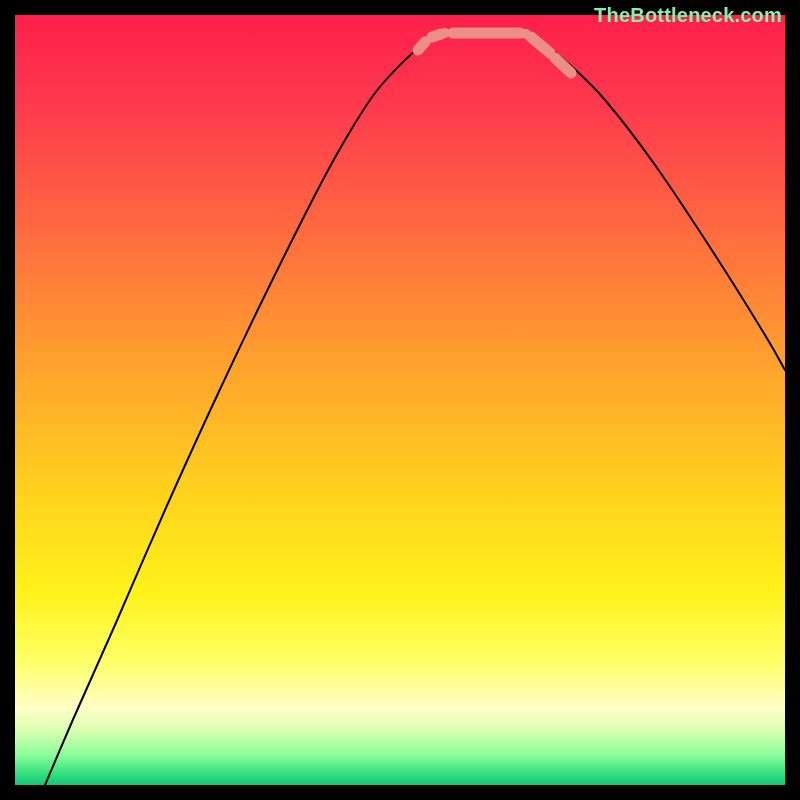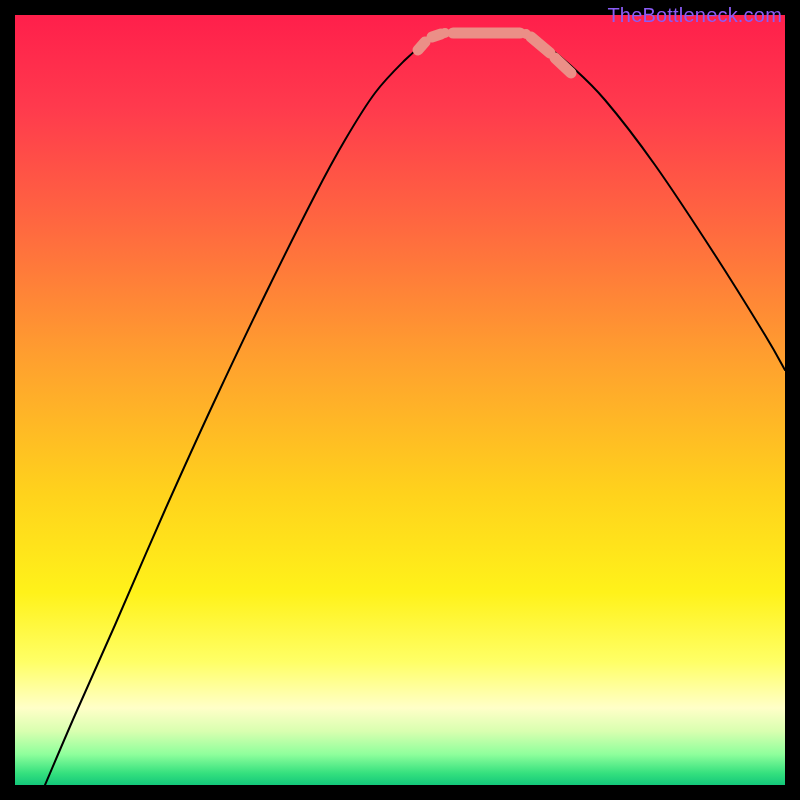--- a/index.html
+++ b/index.html
@@ -24,23 +24,23 @@
     left: 15px;
     top: 15px;
     width: 770px;
     height: 770px;
     overflow: hidden;
   }
   .watermark {
     position: absolute;
     top: 4px;
     right: 18px;
-    color: #8b5cf6;
+    color: #86efac;
     font-size: 20px;
-    font-weight: 400;
+    font-weight: 700;
     letter-spacing: 0.2px;
     z-index: 30;
     margin-left: 26px;
   }
   svg {
     display: block;
   }
 </style>
 </head>
 <body>

